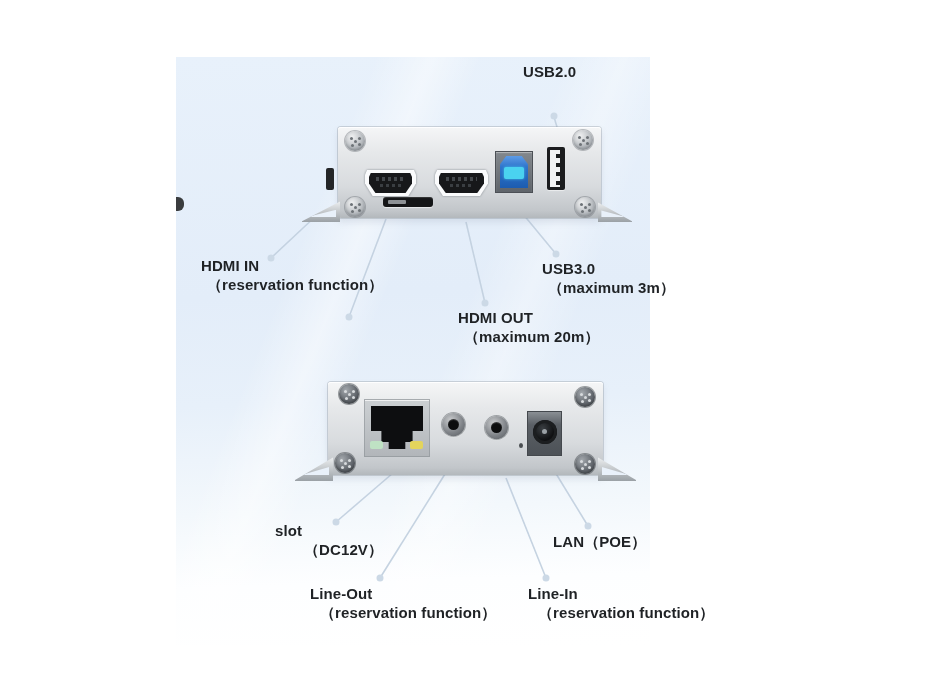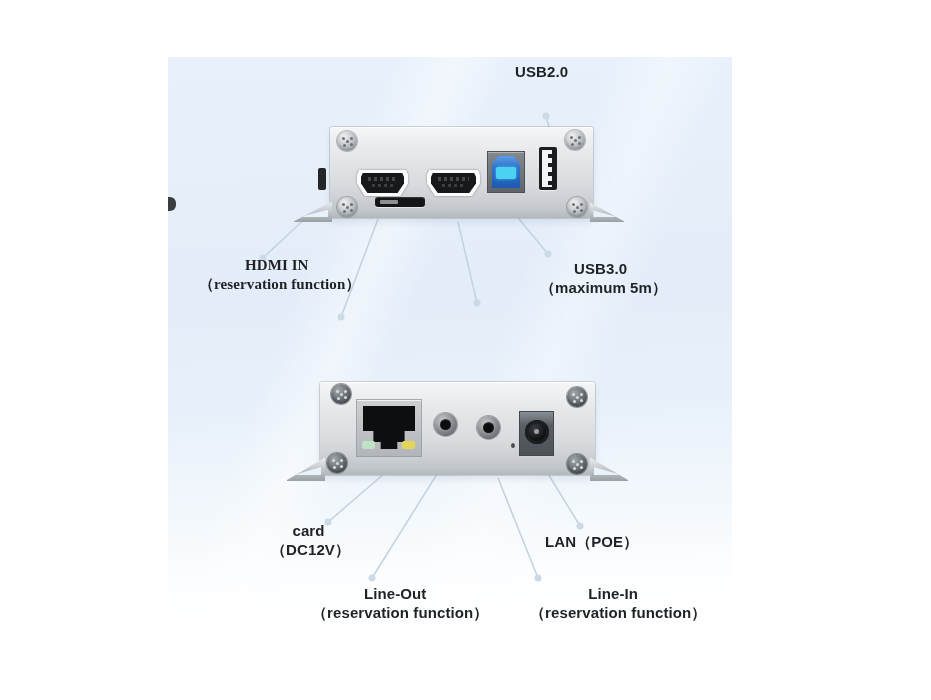--- a/index.html
+++ b/index.html
@@ -2,23 +2,22 @@
 <html><head>
 <meta charset="utf-8">
 <style>
   html,body{margin:0;padding:0;}
   body{
     width:931px;height:700px;position:relative;overflow:hidden;
     background:#ffffff;
     font-family:"Liberation Sans",sans-serif;
   }
   .panel{
-    position:absolute;left:168px;top:57px;width:564px;height:588px;
+    position:absolute;left:176px;top:57px;width:474px;height:588px;
     background:linear-gradient(178deg,#e8f1fb 0%,#e3edf9 40%,#e7f0fa 58%,#f3f8fc 76%,#fdfeff 88%,#ffffff 100%);
-    text-align:center;
   }
   .panel::before{
     content:"";position:absolute;inset:0;pointer-events:none;
     background:linear-gradient(112deg,rgba(255,255,255,0) 28%,rgba(255,255,255,.45) 36%,rgba(255,255,255,0) 43%,rgba(255,255,255,0) 55%,rgba(255,255,255,.35) 63%,rgba(255,255,255,0) 71%);
   }
   .leaders{position:absolute;left:0;top:0;z-index:1;}
   
   .device{
     position:absolute;z-index:2;border-radius:3px;
     background:linear-gradient(180deg,#f5f6f7 0%,#e6e8ea 28%,#d8dbde 65%,#c2c6ca 92%,#b3b8bc 100%);
@@ -195,35 +194,39 @@
     <div class="dcjack" style="left:200px;top:30px;width:33px;height:43px;">
       <div class="barrel"></div>
       <div class="pin"></div>
     </div>
   </div>
 
   <div class="lbl" style="left:347px;top:5px;">
     <span>USB2.0</span>
   </div>
 
-  <div class="lbl" style="left:25px;top:199px;font-family:Liberation Serif, serif;">
+  <div class="lbl" style="left:25px;top:199px;">
     <span>HDMI IN</span>
     <span class="detail">（reservation function）</span>
   </div>
 
 
+  <div class="lbl" style="left:282px;top:251px;">
+    <span>HDMI OUT</span>
+    <span class="detail">（maximum 20m）</span>
+  </div>
 
   <div class="lbl" style="left:366px;top:202px;">
     <span>USB3.0</span>
-    <span class="detail">（maximum 5m）</span>
+    <span class="detail">（maximum 3m）</span>
   </div>
 
   <div class="lbl" style="left:99px;top:464px;">
-    <span>card</span>
-    <span class="detail" style="padding-left:4px;">（DC12V）</span>
+    <span>slot</span>
+    <span class="detail" style="padding-left:4px;margin-left:25px;">（DC12V）</span>
   </div>
 
   <div class="lbl" style="left:377px;top:475px;">
     <span>LAN（POE）</span>
   </div>
 
   <div class="lbl" style="left:134px;top:527px;">
     <span>Line-Out</span>
     <span class="detail" style="padding-left:10px;">（reservation function）</span>
   </div>

